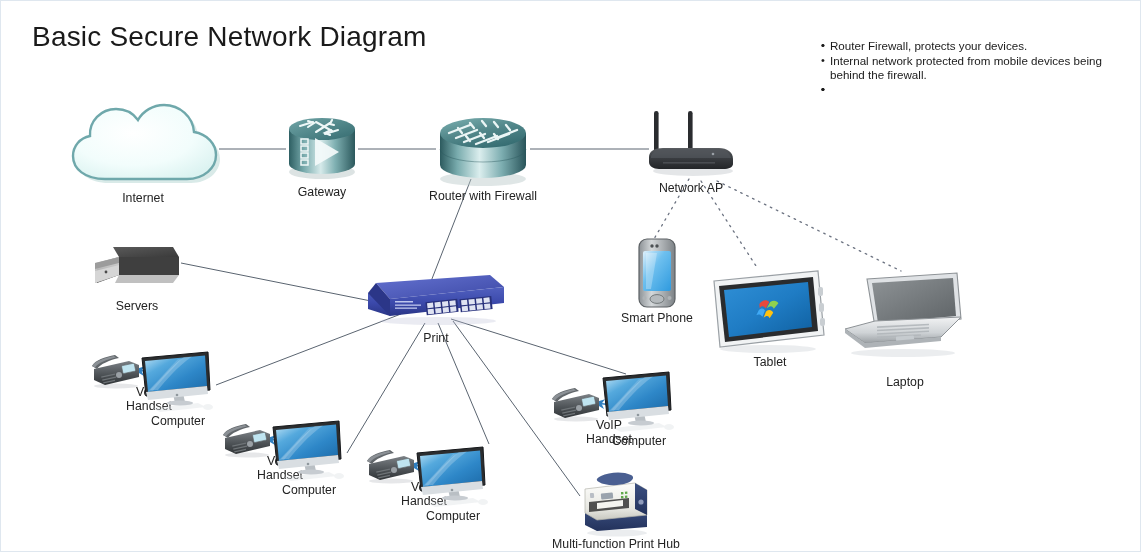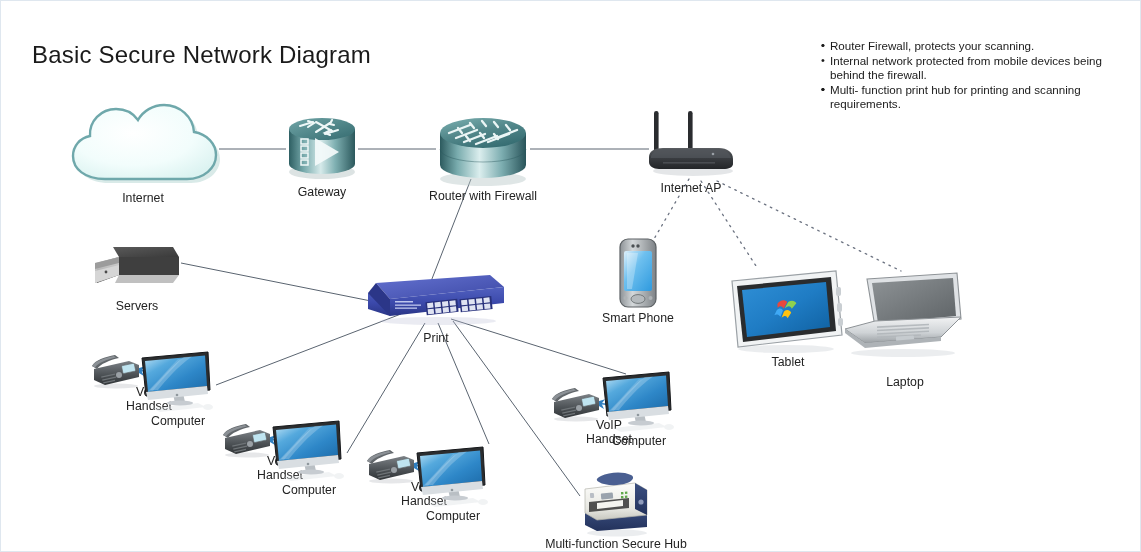--- a/index.html
+++ b/index.html
@@ -14,26 +14,25 @@
     height:552px;
     background:#ffffff;
     border:1px solid #dfe7ef;
     box-sizing:border-box;
     overflow:hidden;
   }
   
   #title{
     position:absolute;
     left:31px; top:20px;
-    font-size:24px;
+    font-size:28px;
     font-weight:400;
     letter-spacing:.2px;
     color:#1a1a1a;
     white-space:nowrap;
-    margin-top:20px;
   }
   
   #notes{
     position:absolute;
     left:820px; top:38px;
     width:300px;
     font-size:11.6px;
     line-height:14.6px;
     color:#1b1b1b;
   }
@@ -77,42 +76,42 @@
   .sw{position:absolute;left:363px;top:272px;width:144px;height:56px;}
 
   
   .srv{position:absolute;left:90px;top:240px;width:92px;height:58px;}
 
   
   .imac{position:absolute;width:72px;height:62px;}
   
   .voip{position:absolute;width:54px;height:36px;}
   
-  .sp{position:absolute;left:617px;top:236px;width:40px;height:72px;}
-  
-  .tab{position:absolute;left:723px;top:268px;width:124px;height:86px;}
+  .sp{position:absolute;left:636px;top:236px;width:40px;height:72px;}
+  
+  .tab{position:absolute;left:705px;top:268px;width:124px;height:86px;}
   
   .lap{position:absolute;left:840px;top:270px;width:124px;height:88px;}
   
   .prn{position:absolute;left:576px;top:470px;width:78px;height:66px;}
 </style>
 </head>
 <body>
 
 <div id="stage">
 
   <div id="title">Basic Secure Network Diagram</div>
 
   <div id="notes">
     <div class="note"><span class="bul">•</span></div>
-    <div class="note"><span class="bul">•</span><span>Router Firewall, protects your scanning.</span></div>
+    <div class="note"><span class="bul">•</span><span>Router Firewall, protects your devices.</span></div>
     <div class="note"><span class="bul">•</span><span>Internal network protected from mobile devices being behind the firewall.</span></div>
     <div class="note"><span class="bul">•</span></div>
     <div class="note"><span class="bul">•</span></div>
-    <div class="note"><span class="bul">•</span><span>Multi- function print hub for printing and scanning requirements.</span></div>
+    <div class="note"><span class="bul">•</span></div>
   </div>
 
   <svg id="links" viewBox="0 0 1141 552">
     <defs>
       <marker id="arwBlue" markerWidth="7" markerHeight="7" refX="6" refY="3.5" orient="auto">
         <path d="M7,3.5 L0,0.4 L1.9,3.5 L0,6.6 Z" fill="#2f7fc1"></path>
       </marker>
     </defs>
     <g stroke="#5a6470" stroke-width="1" fill="none">
 
@@ -255,21 +254,21 @@
       </defs>
       <rect x="13" y="2" width="4.6" height="42" rx="2.2" fill="#2a2c2f"></rect>
       <rect x="47" y="2" width="4.6" height="42" rx="2.2" fill="#2a2c2f"></rect>
       <ellipse cx="52" cy="62" rx="40" ry="5" fill="#c3c8cc" opacity=".45"></ellipse>
       <path d="M8,48 C8,42 14,39 22,39 L78,39 C86,39 92,43 92,50 L92,55
                C92,58 88,60 82,60 L18,60 C12,60 8,57 8,53 Z" fill="url(#apg)"></path>
       <path d="M10,47 C12,42 18,40 24,40 L76,40 C84,40 89,44 90,49 L10,49 Z" fill="#52565b" opacity=".75"></path>
       <rect x="22" y="53" width="52" height="1.6" fill="#55595e" opacity=".7"></rect>
       <circle cx="72" cy="45" r="1.3" fill="#9aa0a6"></circle>
     </svg>
-    <div class="lbl" style="left:-8px;top:72px;width:116px;">Internet AP</div>
+    <div class="lbl" style="left:-8px;top:72px;width:116px;">Network AP</div>
   </div>
 
   <div class="node srv">
     <svg width="92" height="58" viewBox="0 0 92 58">
       <defs>
         <linearGradient id="svT" x1="0" y1="0" x2="1" y2="1">
           <stop offset="0%" stop-color="#5a5a5a"></stop>
             <stop offset="100%" stop-color="#3a3a3a"></stop>
         </linearGradient>
         <linearGradient id="svF" x1="0" y1="0" x2="0" y2="1">
@@ -467,21 +466,21 @@
           <rect x="48" y="20.6" width="2.4" height="2.4" transform="rotate(-5 49 22)"></rect>
           <rect x="44" y="25" width="2.4" height="2.4" transform="rotate(-5 45 26)"></rect>
           <rect x="48" y="24.6" width="2.4" height="2.4" transform="rotate(-5 49 26)"></rect>
         </g>
         <rect x="13" y="22" width="4" height="5" rx="1" fill="#b9bec5" transform="rotate(-5 15 24)"></rect>
       </g>
 
       <path d="M12,31 L52,27 L52,37 L12,41 Z" fill="#2e2e2e" opacity=".82"></path>
       <path d="M20,32 L46,29 L46,35 L20,38 Z" fill="#f4f4ef"></path>
     </svg>
-    <div class="lbl" style="left:-34px;top:66px;width:146px;">Multi-function Secure Hub</div>
+    <div class="lbl" style="left:-34px;top:66px;width:146px;">Multi-function Print Hub</div>
   </div>
 
   <div class="node voip" style="left:88px;top:352px;">
     <svg width="54" height="36" viewBox="0 0 54 36">
       <defs>
         <linearGradient id="vpB" x1="0" y1="0" x2="0" y2="1">
           <stop offset="0%" stop-color="#7c8186"></stop>
             <stop offset="55%" stop-color="#4e5357"></stop>
           <stop offset="100%" stop-color="#303437"></stop>
         </linearGradient>

